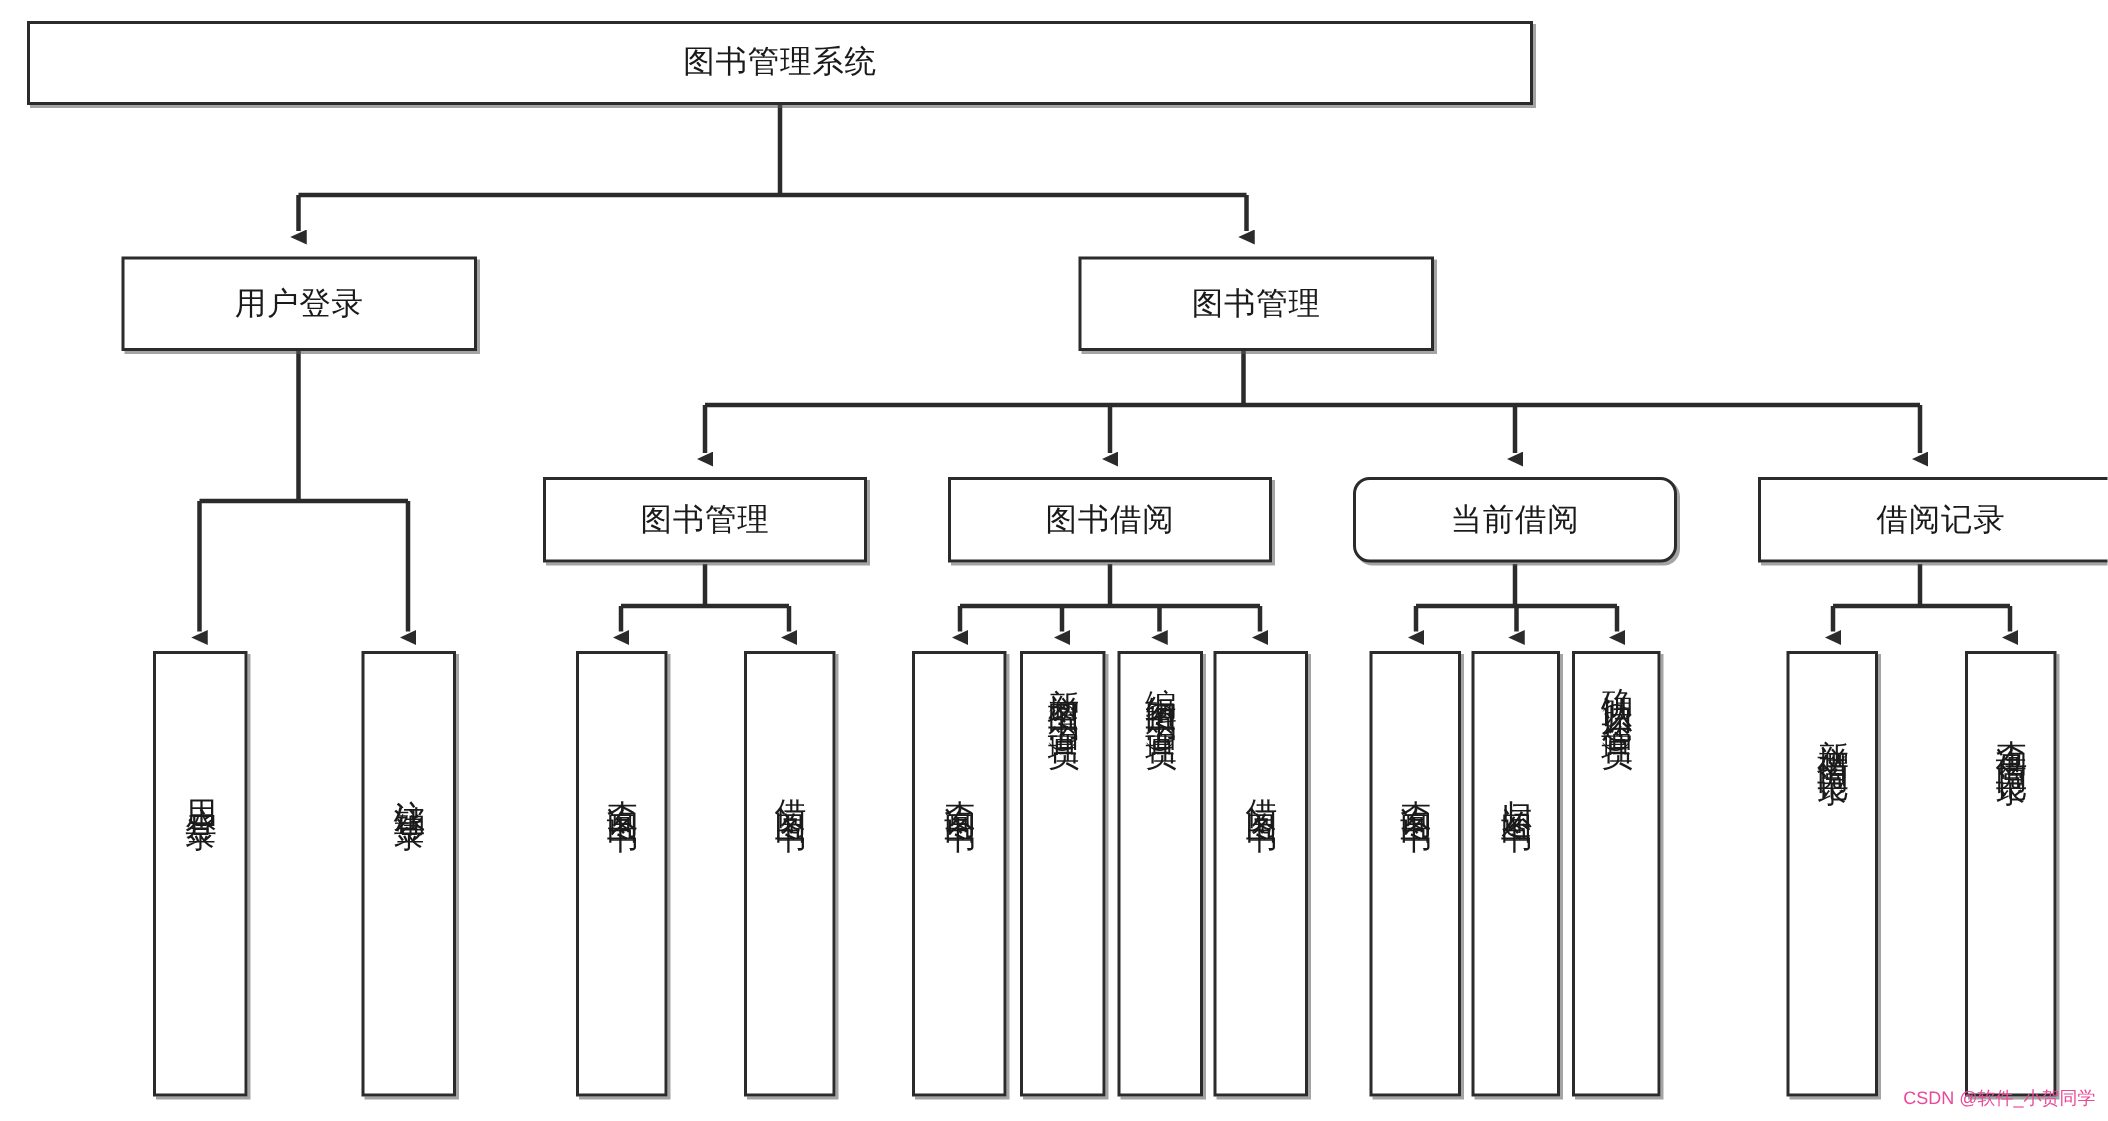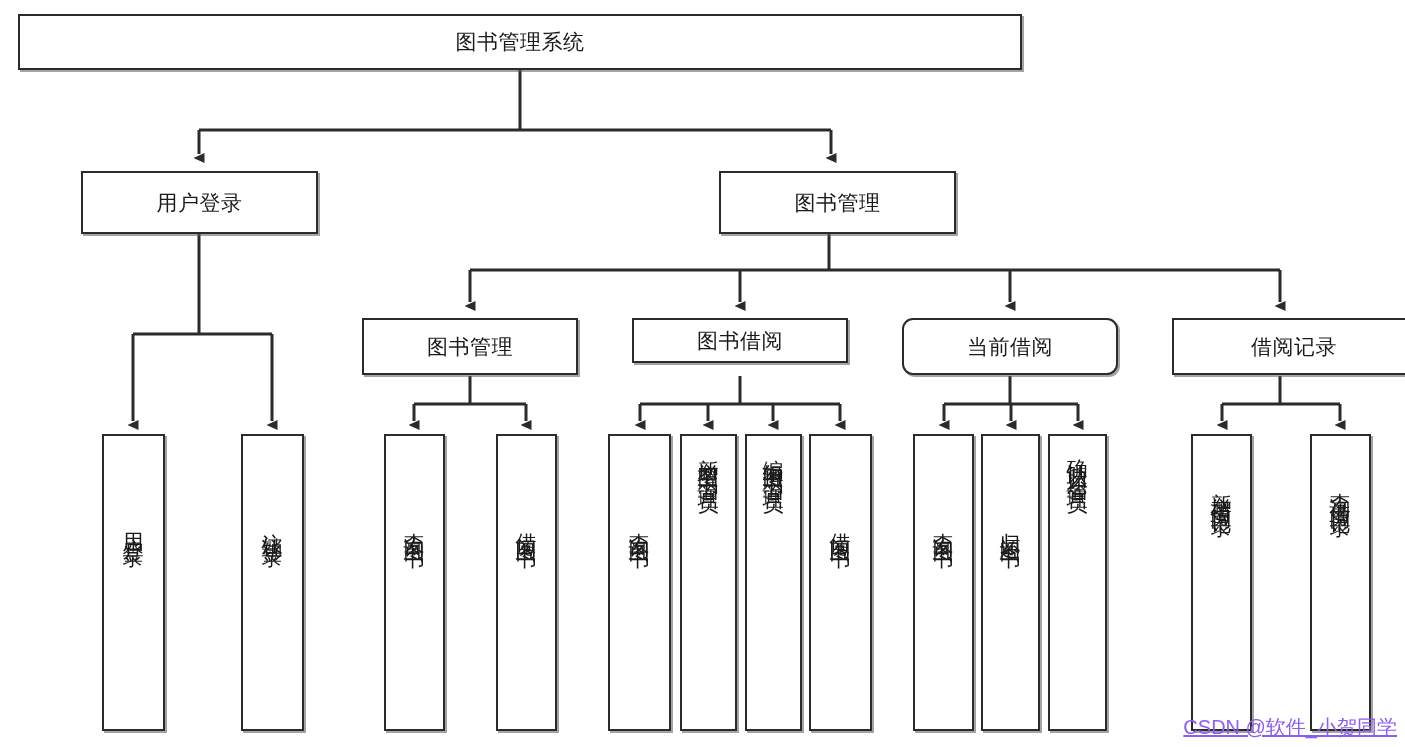--- a/index.html
+++ b/index.html
@@ -56,25 +56,24 @@
     text-orientation: upright;
     letter-spacing: 5px;
     line-height: 1;
     white-space: nowrap;
     text-align: start;
   }
   .watermark {
     position: absolute;
     right: 8px;
     bottom: 6px;
-    font-size: 20px;
-    color: #8b5cf6;
+    font-size: 12px;
+    color: #ec4899;
     white-space: nowrap;
     user-select: none;
-    text-decoration: underline;
   }
 </style>
 </head>
 <body>
 
 <div id="diagram-root">
 
   <svg id="diagram-svg" viewBox="0 0 1405 747" xmlns="http://www.w3.org/2000/svg">
     <defs>
       <marker id="arrow" markerWidth="10" markerHeight="11" refX="1" refY="5.5" orient="auto" markerUnits="userSpaceOnUse">
@@ -133,21 +132,21 @@
   <div class="node-box" style="left:81px; top:171px; width:237px; height:63px;">
     <span class="node-label-h">用户登录</span>
   </div>
   <div class="node-box" style="left:719px; top:171px; width:237px; height:63px;">
     <span class="node-label-h">图书管理</span>
   </div>
 
   <div class="node-box" style="left:362px; top:318px; width:216px; height:57px;">
     <span class="node-label-h">图书管理</span>
   </div>
-  <div class="node-box" style="left:632px; top:318px; width:216px; height:45px;">
+  <div class="node-box" style="left:632px; top:318px; width:216px; height:57px;">
     <span class="node-label-h">图书借阅</span>
   </div>
   <div class="node-box" style="left:902px; top:318px; width:216px; height:57px;border-radius:11px;">
     <span class="node-label-h">当前借阅</span>
   </div>
   <div class="node-box" style="left:1172px; top:318px; width:244px; height:57px;">
     <span class="node-label-h">借阅记录</span>
   </div>
 
   <div class="node-box leaf" style="left:102px; top:434px; width:63px; height:297px; padding-top:80px;">

